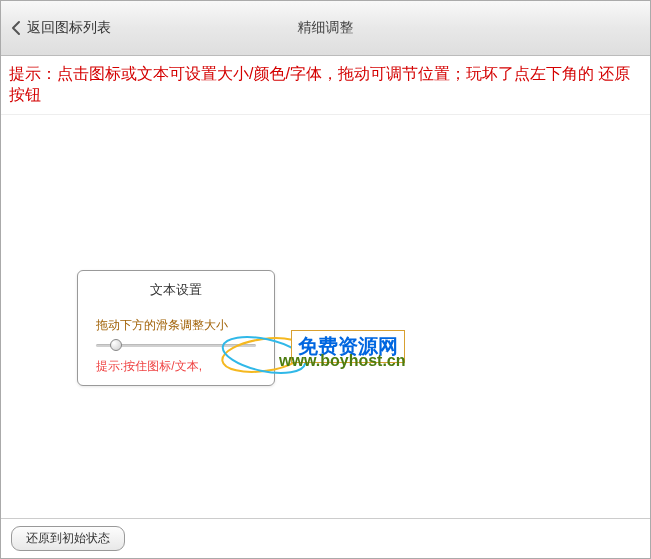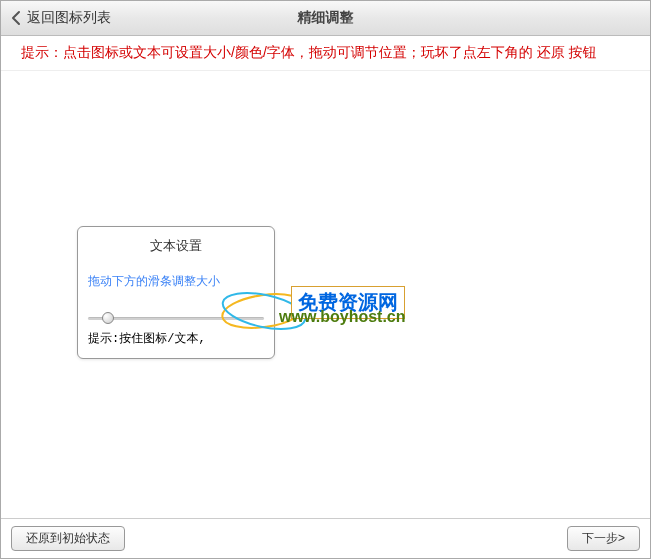--- a/index.html
+++ b/index.html
@@ -1,39 +1,39 @@
 <!DOCTYPE html>
 <html><head>
 <meta charset="utf-8">
 <style>
 * { margin: 0; padding: 0; box-sizing: border-box; }
 body { font-family: "Microsoft YaHei", SimSun, Arial, sans-serif; font-size: 13px; background: #fff; }
 .window { width: 651px; height: 559px; border: 1px solid #aaa; display: flex; flex-direction: column; }
-.titlebar { height: 35px; background: linear-gradient(to bottom, #f8f8f8, #e8e8e8 50%, #dedede); border-bottom: 1px solid #bbb; display: flex; align-items: center; position: relative; }
+.titlebar { height: 55px; background: linear-gradient(to bottom, #f8f8f8, #e8e8e8 50%, #dedede); border-bottom: 1px solid #bbb; display: flex; align-items: center; position: relative; }
 .back-btn { display: flex; align-items: center; gap: 6px; margin-left: 10px; color: #333; cursor: pointer; font-size: 14px; }
 .back-icon svg { display: block; }
-.title-text { position: absolute; left: 50%; transform: translateX(-50%); color: #444; font-size: 14px; font-weight: bold; }
-.hint-bar { padding: 8px 20px; color: #d40000; font-size: 14px; border-bottom: 1px solid #eee; }
+.title-text { position: absolute; left: 50%; transform: translateX(-50%); color: #444; font-size: 14px; }
+.hint-bar { padding: 8px 8px; color: #d40000; font-size: 16px; border-bottom: 1px solid #eee; }
 .canvas { flex: 1; position: relative; background: #fff; }
-.settings-panel { position: absolute; left: 76px; top: 155px; width: 198px; border: 1px solid #999; border-radius: 6px; background: #fff; padding: 8px 10px 10px; box-shadow: 0 1px 3px rgba(0,0,0,0.1); font-family: Liberation Mono, monospace; }
+.settings-panel { position: absolute; left: 76px; top: 155px; width: 198px; border: 1px solid #999; border-radius: 6px; background: #fff; padding: 8px 18px 10px; box-shadow: 0 1px 3px rgba(0,0,0,0.1); }
 .panel-title { text-align: center; font-size: 13px; color: #333; padding: 2px 0 8px; }
 .tab-row { display: flex; gap: 4px; margin-bottom: 10px; }
 .tab { flex: 1; text-align: center; padding: 4px 0; border: 1px solid #999; border-radius: 3px; background: linear-gradient(to bottom, #fdfdfd, #ececec); color: #333; font-size: 12px; cursor: pointer; }
 .tab.active { background: linear-gradient(to bottom, #bfbfbf, #aaaaaa); color: #222; }
-.slider-label { font-size: 12px; color: #3b82f6; margin-bottom: 21px; }
+.slider-label { font-size: 12px; color: #a16207; margin-bottom: 4px; }
 .slider-track { position: relative; height: 14px; margin-bottom: 6px; }
 .slider-line { position: absolute; left: 0; right: 0; top: 6px; height: 3px; background: #d0d0d0; border-radius: 2px; border-top: 1px solid #bbb; }
 .slider-thumb { position: absolute; top: 1px; left: 14px; width: 12px; height: 12px; background: radial-gradient(circle at 30% 30%, #fff, #ccc); border: 1px solid #888; border-radius: 50%; cursor: pointer; }
-.hint-text { font-size: 12px; color: #000000; line-height: 1.4; }
+.hint-text { font-size: 12px; color: #ef4444; line-height: 1.4; }
 .logo-group { position: absolute; left: 218px; top: 205px; }
 .logo-swirl { position: absolute; left: 0; top: 0; }
 .logo-box { position: absolute; left: 72px; top: 10px; border: 1px solid #d8a030; padding: 2px 6px; background: #fff; color: #0066e0; font-size: 20px; font-weight: bold; white-space: nowrap; }
 .logo-url { position: absolute; left: 60px; top: 32px; color: #4d7c0f; font-size: 16px; font-weight: bold; white-space: nowrap; }
 .footer { height: 40px; border-top: 1px solid #ccc; display: flex; align-items: center; justify-content: space-between; padding: 0 10px; background: #fff; }
-.btn { padding: 3px 14px; border: 1px solid #999; border-radius: 4px; background: linear-gradient(to bottom, #fdfdfd, #e8e8e8); color: #333; font-size: 12px; cursor: pointer; font-family: inherit; }
+.btn { padding: 3px 14px; border: 1px solid #999; border-radius: 9px; background: linear-gradient(to bottom, #fdfdfd, #e8e8e8); color: #333; font-size: 12px; cursor: pointer; font-family: inherit; }
 </style>
 </head>
 <body>
 
 <div class="window">
 
   <div class="titlebar">
     <div class="back-btn">
       <span class="back-icon">
         <svg width="10" height="16" viewBox="0 0 10 16">
@@ -70,16 +70,15 @@
         <path d="M78 22 L98 22 L82 30 Z" fill="#30b8e8"></path>
       </svg>
       <div class="logo-box">免费资源网</div>
       <div class="logo-url">www.boyhost.cn</div>
     </div>
 
   </div>
 
   <div class="footer">
     <button class="btn">还原到初始状态</button>
-    <button class="btn">下一步&gt;</button>
   </div>
 
 </div>
 
 </body></html>

